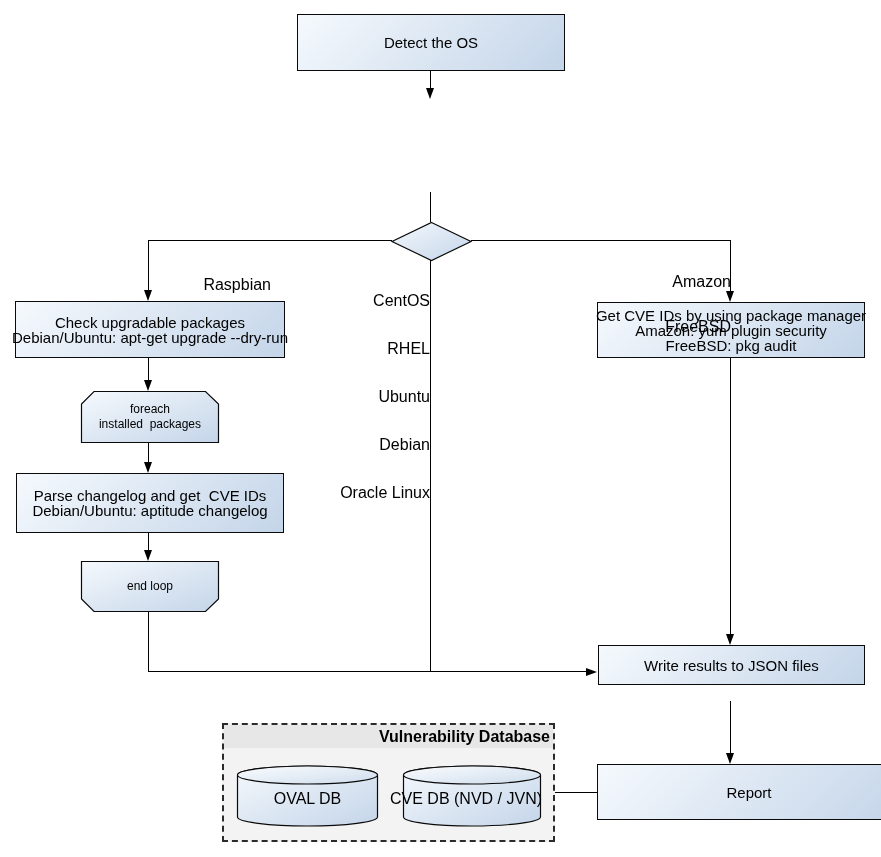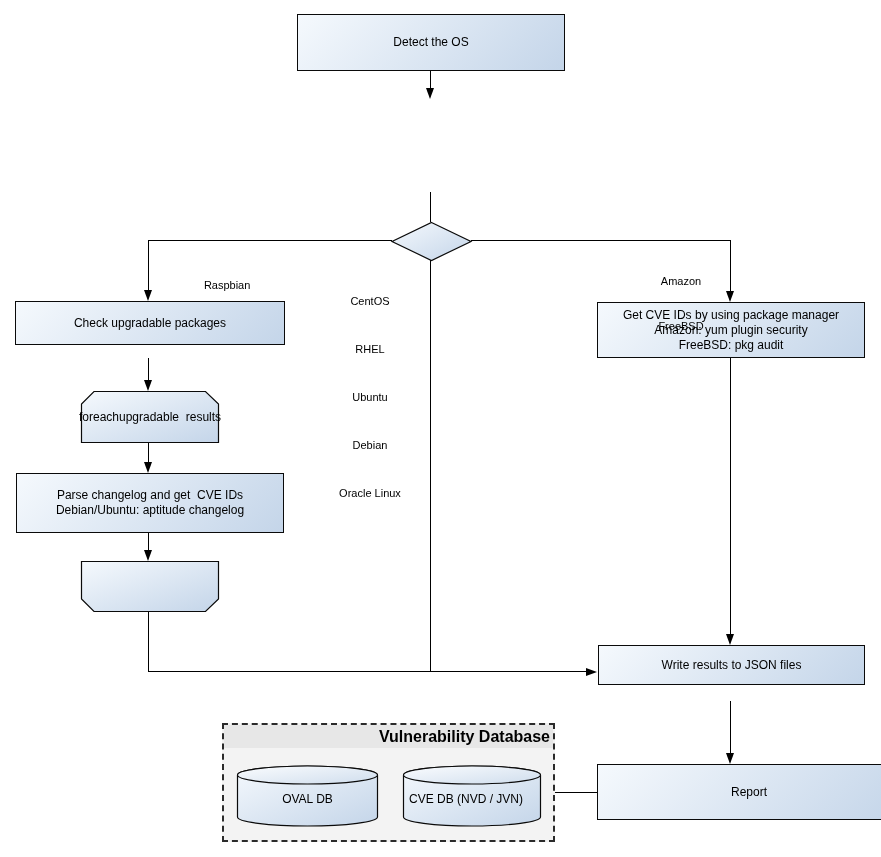--- a/index.html
+++ b/index.html
@@ -16,57 +16,57 @@
   .canvas{
     position:relative;width:881px;height:857px;background:#ffffff;overflow:hidden;
     font-family:"Liberation Sans","DejaVu Sans",sans-serif;color:var(--text-color);
   }
   
   .node{
     position:absolute;box-sizing:border-box;
     border:1px solid var(--node-border);
     background:linear-gradient(135deg,var(--fill-start) 0%,var(--fill-end) 100%);
     display:flex;flex-direction:column;align-items:center;justify-content:center;
-    font-size:12px;line-height:15px;text-align:center;
+    font-size:15px;line-height:15px;text-align:center;
   }
   .tline{white-space:pre;display:block;}
   
   .edge{position:absolute;background:var(--line-color);}
   .edge.v{width:1px;}
   .edge.h{height:1px;}
   
   .arr{position:absolute;width:0;height:0;}
   .arr.down{border-left:4px solid transparent;border-right:4px solid transparent;border-top:11px solid var(--line-color);}
   .arr.right{border-top:4px solid transparent;border-bottom:4px solid transparent;border-left:11px solid var(--line-color);}
   
   .shape{position:absolute;overflow:visible;}
   
   .elabel{
-    position:absolute;font-size:11px;line-height:16px;text-align:center;white-space:pre;
+    position:absolute;font-size:16px;line-height:16px;text-align:right;white-space:pre;
   }
   
   .stext{
-    position:absolute;display:flex;flex-direction:row;align-items:center;justify-content:center;
+    position:absolute;display:flex;flex-direction:column;align-items:center;justify-content:center;
     font-size:12px;line-height:15px;text-align:center;
   }
   
   .db-container{
     position:absolute;box-sizing:border-box;
     border:2px dashed var(--container-border);
     background:var(--container-body);
     font-weight:bold;
   }
   .db-header{
     box-sizing:border-box;width:100%;height:23px;background:var(--container-header);
     display:flex;align-items:center;justify-content:flex-end;
     font-size:16px;padding-right:3px;
   }
   .cyl-label{
     position:absolute;display:flex;align-items:center;justify-content:center;
-    font-size:12px;padding-top:6px;box-sizing:border-box;text-align:center;white-space:pre;
+    font-size:16px;padding-top:6px;box-sizing:border-box;text-align:center;white-space:pre;
   }
 </style>
 </head>
 <body>
 
 <div class="canvas">
 
   <svg width="0" height="0" style="position:absolute">
     <defs>
       <linearGradient id="gradBox" x1="0" y1="0" x2="1" y2="1">
@@ -119,40 +119,44 @@
 
   <div class="node" style="left:297px;top:14px;width:268px;height:57px">
     <span class="tline">Detect the OS</span>
   </div>
 
 
   <svg class="shape" style="left:391px;top:222px" width="81" height="39">
     <polygon points="40.5,0.5 80,19.5 40.5,38.5 1,19.5" fill="url(#gradBox)" stroke="var(--node-border)" stroke-width="1.2"></polygon>
   </svg>
 
-  <div class="node" style="left:15px;top:301px;width:270px;height:44px">
+  <div class="node" style="left:15px;top:301px;width:270px;height:57px">
     <span class="tline">Check upgradable packages</span>
+    <span class="tline">Debian/Ubuntu: apt-get upgrade --dry-run</span>
   </div>
 
   <svg class="shape" style="left:81px;top:391px" width="138" height="52">
     <polygon points="13,0.5 124.5,0.5 137.5,13 137.5,51.5 0.5,51.5 0.5,13" fill="url(#gradBox)" stroke="var(--node-border)" stroke-width="1.2"></polygon>
   </svg>
   <div class="stext" style="left:81px;top:391px;width:138px;height:52px">
     <span class="tline">foreach</span>
-    <span class="tline">upgradable  results</span>
+    <span class="tline">installed  packages</span>
   </div>
 
   <div class="node" style="left:16px;top:473px;width:268px;height:60px">
     <span class="tline">Parse changelog and get  CVE IDs</span>
     <span class="tline">Debian/Ubuntu: aptitude changelog</span>
   </div>
 
   <svg class="shape" style="left:81px;top:561px" width="138" height="51">
     <polygon points="0.5,0.5 137.5,0.5 137.5,38 124.5,50.5 13,50.5 0.5,38" fill="url(#gradBox)" stroke="var(--node-border)" stroke-width="1.2"></polygon>
   </svg>
+  <div class="stext" style="left:81px;top:561px;width:138px;height:51px">
+    <span class="tline">end loop</span>
+  </div>
 
   <div class="node" style="left:597px;top:302px;width:268px;height:56px">
     <span class="tline">Get CVE IDs by using package manager</span>
     <span class="tline">Amazon: yum plugin security</span>
     <span class="tline">FreeBSD: pkg audit</span>
   </div>
 
   <div class="node" style="left:598px;top:645px;width:267px;height:40px">
     <span class="tline">Write results to JSON files</span>
   </div>

